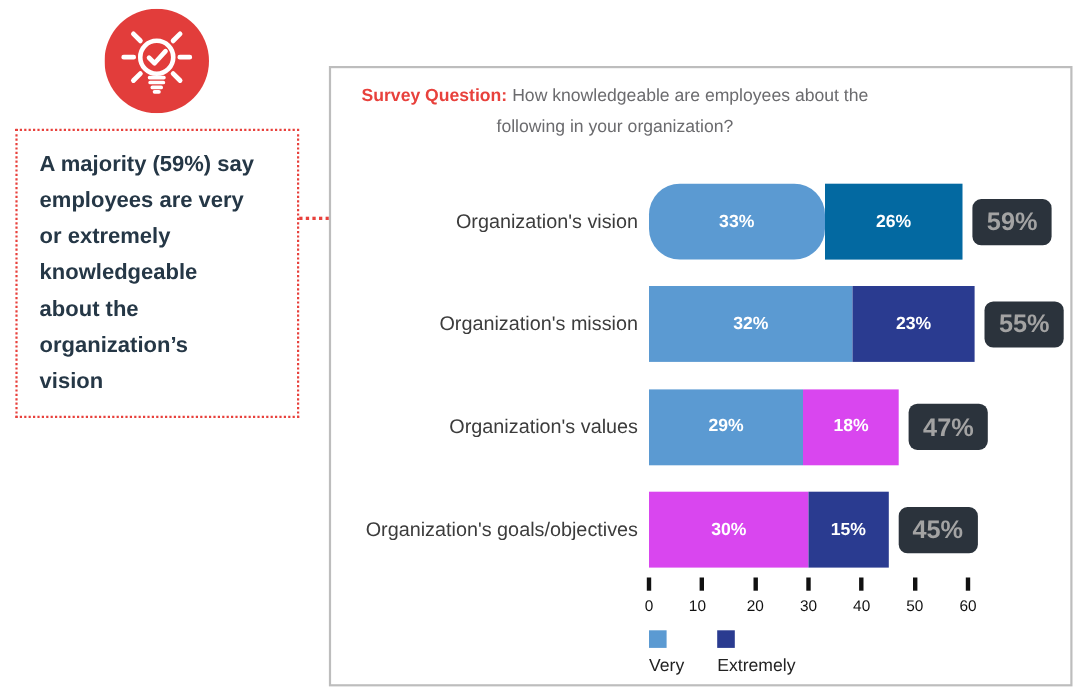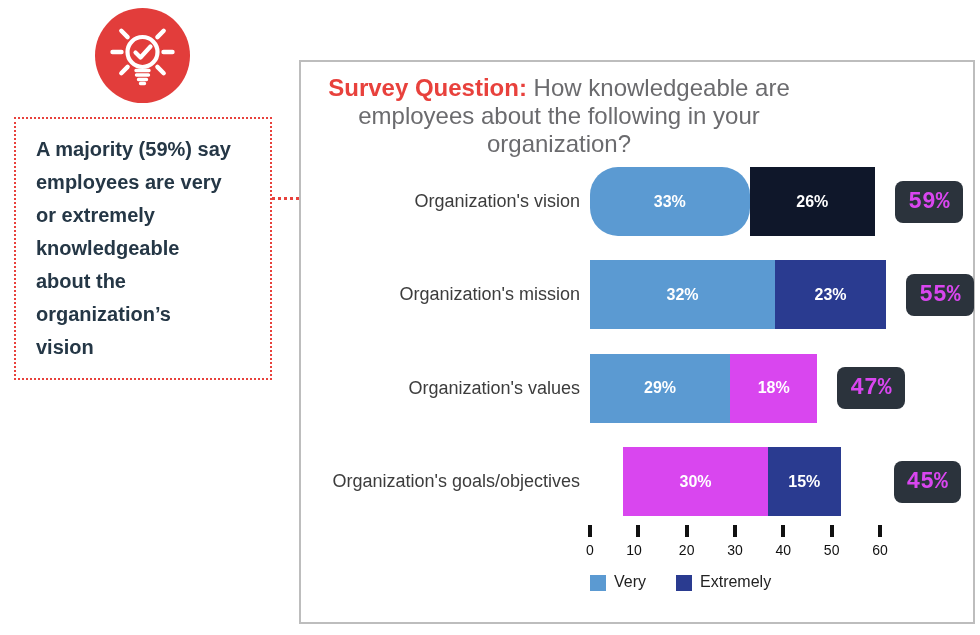--- a/index.html
+++ b/index.html
@@ -26,50 +26,50 @@
     border-left:36px solid var(--accent);
     border-top:15px solid transparent;border-bottom:15px solid transparent;
   }
   
   .panel{
     position:absolute;left:299px;top:60px;width:676px;height:564px;
     border:2px solid var(--panelBorder);box-sizing:border-box;background:#fff;
   }
   .question{
     position:absolute;left:0;top:12px;width:516px;
-    text-align:center;font-size:24px;line-height:28px;color:var(--qGray);
+    text-align:center;font-size:16px;line-height:28px;color:var(--qGray);
   }
   .question .q-label{color:var(--accent);font-weight:bold;}
   
   .chart-area{position:absolute;left:0;top:0;width:100%;height:100%;}
   .row{position:absolute;left:0;height:69px;display:flex;align-items:center;}
   .row-label{
     width:279px;margin-right:10px;text-align:right;flex:0 0 auto;
     font-size:18px;color:#3c3c3c;
   }
   .stack{display:flex;height:100%;flex:0 0 auto;}
   .seg{
     height:100%;display:flex;align-items:center;justify-content:center;
     color:#fff;font-weight:bold;font-size:16px;box-sizing:border-box;
   }
   .badge{
-    margin-left:20px;height:42px;display:flex;align-items:center;
+    margin-left:9px;height:42px;display:flex;align-items:center;
     padding:0 13px;border-radius:8px;background:var(--badgeBg);
-    color:#d946ef;font-weight:bold;font-size:23px;flex:0 0 auto;font-family:Liberation Mono, monospace;
+    color:#a3a3a3;font-weight:bold;font-size:23px;flex:0 0 auto;
   }
   
   .axis{position:absolute;left:289px;top:463px;width:330px;height:50px;}
   .tick-mark{position:absolute;top:0;width:4px;height:12px;background:#111;}
   .tick-label{
     position:absolute;top:17px;width:36px;text-align:center;
     font-size:14px;color:#111;
   }
   
   .legend{position:absolute;left:289px;top:511px;display:flex;gap:30px;}
-  .legend-item{display:flex;align-items:flex-end;gap:8px;}
+  .legend-item{display:flex;align-items:flex-start;gap:8px;flex-direction:column;}
   .legend-chip{width:16px;height:16px;flex:0 0 auto;}
   .legend-label{font-size:16px;color:#222;}
 </style>
 </head>
 <body>
 
 <div id="stage" style="--accent: #e8413c; --navy: #253746; --qGray: #6b6b6e; --panelBorder: #bdbdbd; --badgeBg: #2b333c;">
 
   <div class="icon-wrap">
     <svg viewBox="0 0 95 95" width="95" height="95">
@@ -95,41 +95,41 @@
     <div class="question">
       <span class="q-label">Survey Question:</span>
       <span class="q-text">How knowledgeable are employees about the following in your organization?</span>
     </div>
 
     <div class="chart-area" id="chart-rows">
         <div class="row" style="top: 105px;">
           <div class="row-label">Organization's vision</div>
           <div class="stack">
             <div class="seg" style="width: 159.5px; background: rgb(91, 154, 210); border-radius: 28px;">33%</div>
-            <div class="seg" style="width: 125.667px; background: #0f172a;">26%</div>
+            <div class="seg" style="width: 125.667px; background: #0369a1;">26%</div>
           </div>
           <div class="badge">59%</div>
         </div>
         <div class="row" style="top: 198.4px;">
           <div class="row-label">Organization's mission</div>
           <div class="stack">
             <div class="seg" style="width: 185px; background: rgb(91, 154, 210);">32%</div>
             <div class="seg" style="width: 111.167px; background: rgb(42, 59, 144);">23%</div>
           </div>
           <div class="badge">55%</div>
         </div>
         <div class="row" style="top: 291.8px;">
           <div class="row-label">Organization's values</div>
           <div class="stack">
             <div class="seg" style="width: 140.167px; background: rgb(91, 154, 210);">29%</div>
             <div class="seg" style="width: 87px; background: #d946ef;">18%</div>
           </div>
           <div class="badge">47%</div>
         </div>
-        <div class="row" style="top: 385.2px; gap: 33px;">
+        <div class="row" style="top: 385.2px;">
           <div class="row-label">Organization's goals/objectives</div>
           <div class="stack">
             <div class="seg" style="width: 145px; background: #d946ef;">30%</div>
             <div class="seg" style="width: 72.5px; background: rgb(42, 59, 144);">15%</div>
           </div>
           <div class="badge">45%</div>
         </div>
       </div>
 
     <div class="axis" id="axis">

